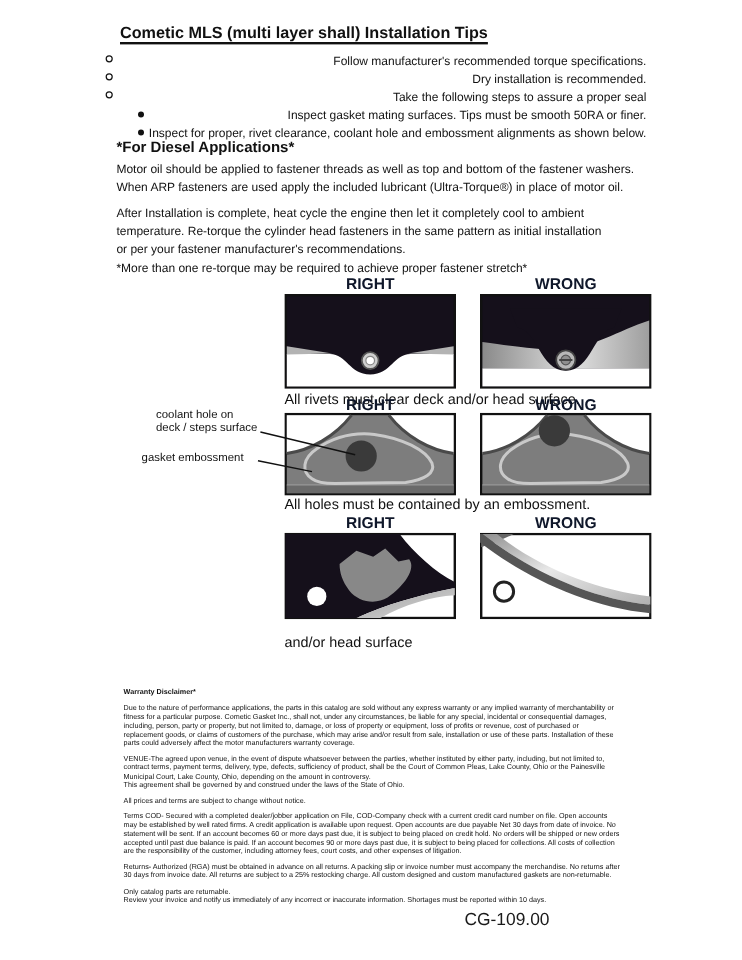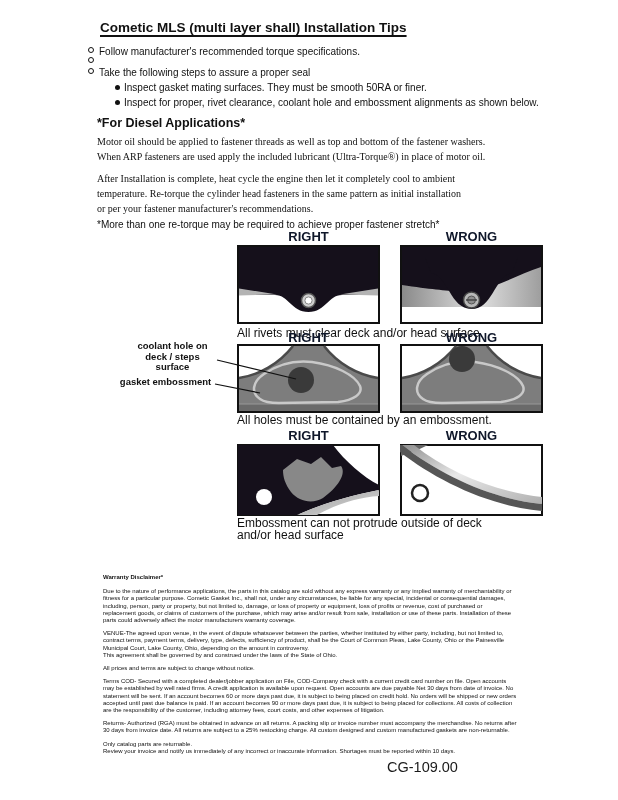--- a/index.html
+++ b/index.html
@@ -1,60 +1,61 @@
 <!DOCTYPE html>
 <html style="--ink: #111111; --panel-dark: #15101b; --gasket-gray: #7d7d7d;"><head>
 <meta charset="utf-8">
 <style>
   html,body{margin:0;padding:0;background:#ffffff;}
   body{width:618px;height:800px;position:relative;font-family:"Liberation Sans",sans-serif;color:var(--ink,#111);overflow:hidden;}
   .abs{position:absolute;}
   .title{left:100px;top:20px;font-size:13.5px;font-weight:bold;margin:0;
          text-decoration:underline;text-underline-offset:3px;text-decoration-thickness:1.5px;}
   .tips{left:88px;top:44px;font-size:10px;line-height:15px;}
-  .tip{display:flex;align-items:baseline;}
+  .tip{display:flex;align-items:baseline;justify-content:space-between;}
   .tip.sub{margin-left:27px;}
   .odot{width:4px;height:4px;border:1px solid #111;border-radius:50%;display:inline-block;margin-right:5px;flex:none;position:relative;top:-2px;}
   .fdot{width:5px;height:5px;background:#111;border-radius:50%;display:inline-block;margin-right:4px;flex:none;position:relative;top:-1px;}
   .diesel-h{left:97px;top:116px;font-size:12.5px;font-weight:bold;margin:0;}
   .body{font-size:10px;line-height:15px;margin:0;}
-  .pre{white-space:pre;font-family:Liberation Serif, serif;}
+  .pre{white-space:pre;}
   .p1{left:97px;top:134px;}
   .p2{left:97px;top:171px;}
   .note{left:97px;top:217px;}
   .figlabel{width:143px;text-align:center;font-size:13px;font-weight:bold;color:#0f172a;}
   .cap{font-size:12px;line-height:12px;}
   .panel{display:block;}
-  .sidelabel{font-size:9.5px;line-height:10.5px;text-align:center;font-weight:bold;}
+  .sidelabel{font-size:9.5px;line-height:10.5px;text-align:left;}
   .leader{z-index:5;}
   .warranty{left:103px;top:574px;width:414px;font-size:6px;line-height:7.2px;}
   .warranty p{margin:0 0 6px 0;white-space:pre-line;}
   .warranty .wh{font-weight:bold;margin-bottom:7px;}
   .code{left:387px;top:759px;font-size:14.5px;color:#1a1a1a;}
 </style>
 </head>
 <body>
 
 <div class="abs title">Cometic MLS (multi layer shall) Installation Tips</div>
 
 <div class="abs tips">
   <div class="tip">
       <span class="odot"></span>
       <span>Follow manufacturer's recommended torque specifications.</span>
     </div>
   <div class="tip">
       <span class="odot"></span>
+      <span>Dry installation is recommended.</span>
     </div>
   <div class="tip">
       <span class="odot"></span>
       <span>Take the following steps to assure a proper seal</span>
     </div>
   <div class="tip sub">
       <span class="fdot"></span>
-      <span>Inspect gasket mating surfaces.  They must be smooth 50RA or finer.</span>
+      <span>Inspect gasket mating surfaces.  Tips must be smooth 50RA or finer.</span>
     </div>
   <div class="tip sub">
       <span class="fdot"></span>
       <span>Inspect for proper, rivet clearance, coolant hole and embossment alignments as shown below.</span>
     </div>
 </div>
 
 <div class="abs diesel-h">*For Diesel Applications*</div>
 <p class="abs body pre p1">Motor oil should be applied to fastener threads as well as top and bottom of the fastener washers.
 When ARP fasteners are used apply the included lubricant (Ultra-Torque®) in place of motor oil.</p>
@@ -164,21 +165,21 @@
     </linearGradient>
   </defs>
   <rect x="1" y="1" width="141" height="70" fill="#ffffff" stroke="#111" stroke-width="2"></rect>
   <path d="M1,1 L28,1 C18,6 9,9 1,12 Z" fill="#666666"></path>
   <path d="M14,1 C50,30 98,48 142,53 L142,60 C92,55 42,32 2,1 Z" fill="url(#g3w)"></path>
   <path d="M2,1 C42,32 92,55 142,60 L142,67 C88,62 36,36 0,8 L0,1 Z" fill="#565656"></path>
   <circle cx="20" cy="49" r="8" fill="#ffffff" stroke="#222" stroke-width="2.5"></circle>
 </svg>
 
 <div class="abs cap" style="left:237px;top:517px;width:280px;">
-  <span>Embossment can not protrude outside of deck</span><br>
+  <br>
   <span>and/or head surface</span>
 </div>
 
 <div class="abs warranty">
   <p class="wh">Warranty Disclaimer*</p>
   <p>Due to the nature of performance applications, the parts in this catalog are sold without any express warranty or any implied warranty of merchantability or fitness for a particular purpose.  Cometic Gasket Inc., shall not, under any circumstances, be liable for any special, incidental or consequential damages, including, person, party or property, but not limited to, damage, or loss of property or equipment, loss of profits or revenue, cost of purchased or replacement goods, or claims of customers of the purchase, which may arise and/or result from sale, installation or use of these parts.  Installation of these parts could adversely affect the motor manufacturers warranty coverage.</p>
   <p>VENUE-The agreed upon venue, in the event of dispute whatsoever between the parties, whether instituted by either party, including, but not limited to, contract terms, payment terms, delivery, type, defects, sufficiency of product, shall be the Court of Common Pleas, Lake County, Ohio or the Painesville Municipal Court, Lake County, Ohio, depending on the amount in controversy.
 This agreement shall be governed by and construed under the laws of the State of Ohio.</p>
   <p>All prices and terms are subject to change without notice.</p>
   <p>Terms COD- Secured with a completed dealer/jobber application on File, COD-Company check with a current credit card number on file.  Open accounts may be established by well rated firms.  A credit application is available upon request.  Open accounts are due payable Net 30 days from date of invoice.  No statement will be sent.  If an account becomes 60 or more days past due, it is subject to being placed on credit hold.  No orders will be shipped or new orders accepted until past due balance is paid.  If an account becomes 90 or more days past due, it is subject to being placed for collections.  All costs of collection are the responsibility of the customer, including attorney fees, court costs, and other expenses of litigation.</p>

